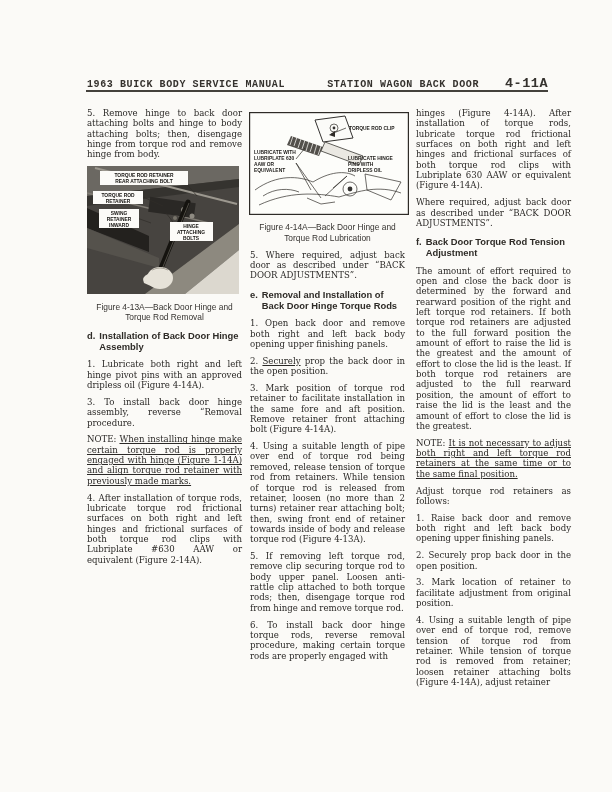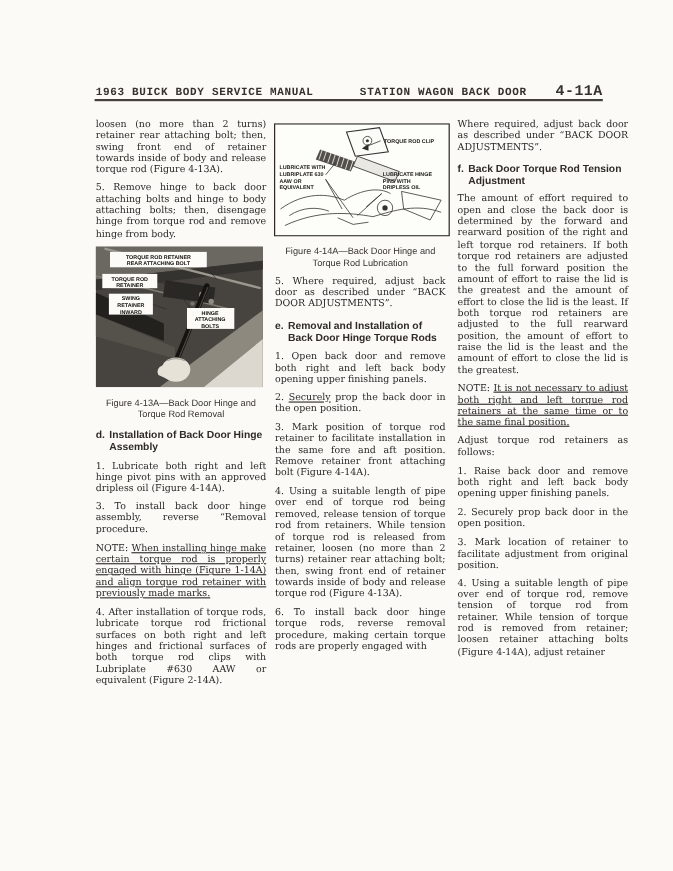--- a/index.html
+++ b/index.html
@@ -51,21 +51,20 @@
   <div class="hdr">
     <span class="hdr-left">1963 BUICK BODY SERVICE MANUAL</span>
     <span class="hdr-right">
       <span class="hdr-sec">STATION WAGON BACK DOOR</span>
       <span class="hdr-pg">4-11A</span>
     </span>
   </div>
   <div class="hdr-rule"></div>
 
   <div class="col col-left">
-    <p class="para">loosen (no more than 2 turns) retainer rear attaching bolt; then, swing front end of retainer towards inside of body and release torque rod (Figure 4-13A).</p>
     <p class="para">5. Remove hinge to back door attaching bolts and hinge to body attaching bolts; then, disengage hinge from torque rod and remove hinge from body.</p>
 
     <figure>
       <svg width="152" height="128" viewBox="0 0 152 128">
         <rect width="152" height="128" fill="#474440"></rect>
         <polygon points="0,0 152,0 152,13 0,30" fill="#6b6862"></polygon>
         <polygon points="0,30 152,13 152,21 0,40" fill="#35332f"></polygon>
         <line x1="8" y1="2" x2="150" y2="38" stroke="#9c988f" stroke-width="2"></line>
         <line x1="0" y1="27" x2="126" y2="58" stroke="#807c74" stroke-width="1.4"></line>
         <polygon points="0,42 62,70 62,86 0,62" fill="#23211e"></polygon>
@@ -166,24 +165,26 @@
 
     <p class="para">5. Where required, adjust back door as described under “BACK DOOR ADJUSTMENTS”.</p>
     <div class="sec-h">
       <span class="num">e.</span>
       <span>Removal and Installation of Back Door Hinge Torque Rods</span>
     </div>
     <p class="para">1. Open back door and remove both right and left back body opening upper finishing panels.</p>
     <p class="para"><span>2. </span><span class="u">Securely</span><span> prop the back door in the open position.</span></p>
     <p class="para">3. Mark position of torque rod retainer to facilitate installation in the same fore and aft position. Remove retainer front attaching bolt (Figure 4-14A).</p>
     <p class="para">4. Using a suitable length of pipe over end of torque rod being removed, release tension of torque rod from retainers. While tension of torque rod is released from retainer, loosen (no more than 2 turns) retainer rear attaching bolt; then, swing front end of retainer towards inside of body and release torque rod (Figure 4-13A).</p>
+    <p class="para">5. If removing left torque rod, remove clip securing torque rod to body upper panel. Loosen anti-rattle clip attached to both torque rods; then, disengage torque rod from hinge and remove torque rod.</p>
     <p class="para">6. To install back door hinge torque rods, reverse removal procedure, making certain torque rods are properly engaged with</p>
   </div>
 
   <div class="col col-right">
+    <p class="para">hinges (Figure 4-14A). After installation of torque rods, lubricate torque rod frictional surfaces on both right and left hinges and frictional surfaces of both torque rod clips with Lubriplate 630 AAW or equivalent (Figure 4-14A).</p>
     <p class="para">Where required, adjust back door as described under “BACK DOOR ADJUSTMENTS”.</p>
     <div class="sec-h">
       <span class="num">f.</span>
       <span>Back Door Torque Rod Tension Adjustment</span>
     </div>
     <p class="para">The amount of effort required to open and close the back door is determined by the forward and rearward position of the right and left torque rod retainers. If both torque rod retainers are adjusted to the full forward position the amount of effort to raise the lid is the greatest and the amount of effort to close the lid is the least. If both torque rod retainers are adjusted to the full rearward position, the amount of effort to raise the lid is the least and the amount of effort to close the lid is the greatest.</p>
     <p class="para"><span>NOTE: </span><span class="u">It is not necessary to adjust both right and left torque rod retainers at the same time or to the same final position.</span></p>
     <p class="para">Adjust torque rod retainers as follows:</p>
     <p class="para">1. Raise back door and remove both right and left back body opening upper finishing panels.</p>
     <p class="para">2. Securely prop back door in the open position.</p>

